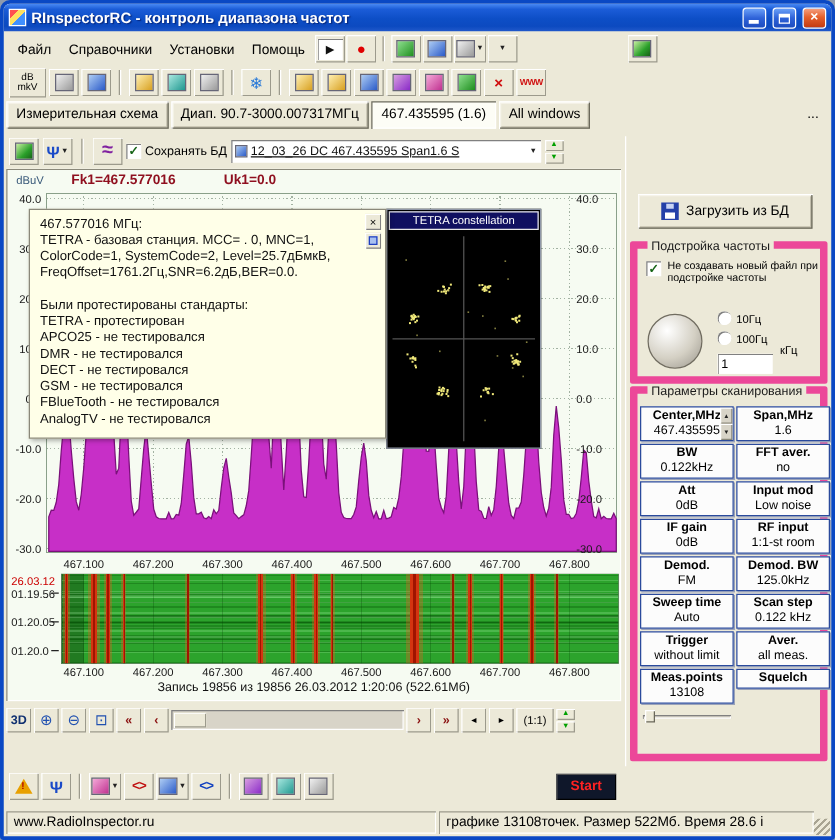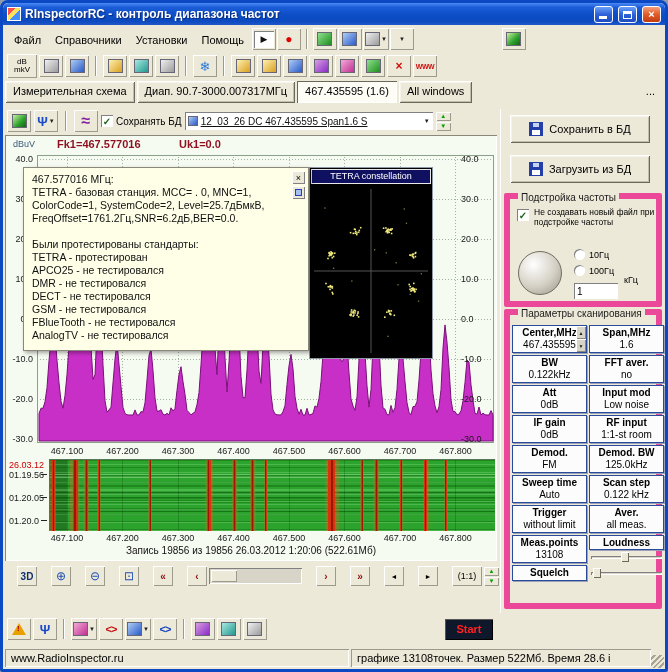--- a/index.html
+++ b/index.html
@@ -64,21 +64,21 @@
 #popup{position:absolute;left:20px;top:164px;width:286px;height:184px;background:#FFFFE8;border:1px solid #8A887A;box-shadow:2px 2px 4px rgba(0,0,0,.35);z-index:10;}
 #popup-text{position:absolute;left:8px;top:5px;right:20px;bottom:4px;font-size:10.5px;line-height:13px;color:#101010;}
 #popup-close{position:absolute;right:3px;top:3px;width:13px;height:13px;display:flex;align-items:center;justify-content:center;font-size:9px;box-shadow:inset 1px 1px #fff,inset -1px -1px #808080;background:#ECE9D8;}
 #popup-pin{position:absolute;right:3px;top:18px;width:13px;height:13px;box-shadow:inset 1px 1px #fff,inset -1px -1px #808080;background:#ECE9D8;display:flex;align-items:center;justify-content:center;}
 #popup-pin i{width:7px;height:7px;border:1px solid #2040C0;background:#A8C0F0;display:block;}
 
 #const{position:absolute;left:306px;top:164px;width:124px;height:192px;background:#000;border:1px solid #9098A8;z-index:9;}
 #const-title{height:15px;margin:1px;border:1px solid #E8E8E8;background:#101060;color:#fff;font-size:9px;text-align:center;line-height:13px;overflow:hidden;}
 
 #navbar{position:absolute;left:2px;top:562px;width:494px;height:22px;display:flex;align-items:center;gap:2px;}
-.nbtn{min-width:20px;height:20px;display:inline-flex;align-items:center;justify-content:center;font-size:10px;box-shadow:inset 1px 1px #fff,inset -1px -1px #9C9A8C;background:#ECE9D8;padding:0 2px;margin-left:12px;}
+.nbtn{min-width:20px;height:20px;display:inline-flex;align-items:center;justify-content:center;font-size:10px;box-shadow:inset 1px 1px #fff,inset -1px -1px #9C9A8C;background:#ECE9D8;padding:0 2px;}
 .nbtn.mag{color:#2050B0;font-size:12px;}
 .nbtn.arr{color:#8A1010;font-weight:bold;}
 #hscroll{width:186px;height:16px;background:#D8D4C8;box-shadow:inset 1px 1px #808080,inset -1px -1px #fff;position:relative;}
 #hthumb{position:absolute;left:2px;top:2px;width:26px;height:12px;background:#ECE9D8;box-shadow:inset 1px 1px #fff,inset -1px -1px #9C9A8C;}
 
 #rightpanel{position:absolute;left:497px;top:106px;width:165px;height:504px;border-left:1px solid #fff;}
 .bigbtn{position:absolute;left:9px;width:140px;height:28px;display:flex;align-items:center;justify-content:center;gap:6px;font-size:11px;box-shadow:inset 1px 1px #fff,inset -1px -1px #6A685A,inset 2px 2px #F6F4EA,inset -2px -2px #C2BEAC;background:#ECE9D8;}
 .floppy{width:14px;height:14px;background:#2440A8;position:relative;flex:0 0 auto;}
 .floppy:before{content:"";position:absolute;left:4px;top:1px;width:6px;height:4px;background:#C8D4F4;}
 .floppy:after{content:"";position:absolute;left:3px;bottom:1px;width:8px;height:5px;background:#fff;}
@@ -595,24 +595,20 @@
     <span class="nbtn" style="font-size:7px">◄</span>
     <span class="nbtn" style="font-size:7px">►</span>
     <span class="nbtn" style="font-size:9px;min-width:30px">(1:1)</span>
     <span class="arrstack">
       <span class="garr">▲</span>
       <span class="garr">▼</span>
     </span>
   </div>
 
   <div id="rightpanel">
-    <div class="bigbtn" style="top:6px">
-      <span class="floppy"></span>
-      <span>Сохранить в БД</span>
-    </div>
     <div class="bigbtn" style="top:46px">
       <span class="floppy"></span>
       <span>Загрузить из БД</span>
     </div>
 
     <div class="group" id="tuning">
       <span class="group-label">Подстройка частоты</span>
       <span class="cb" style="position:absolute;left:7px;top:10px">✓</span>
       <div class="cbl">Не создавать новый файл при подстройке частоты</div>
       <div id="knob"></div>
@@ -688,29 +684,20 @@
             <div class="sb-value">without limit</div>
           </div>
           <div class="scanbtn">
             <div class="sb-label">Aver.</div>
             <div class="sb-value">all meas.</div>
           </div>
           <div class="scanbtn">
             <div class="sb-label">Meas.points</div>
             <div class="sb-value">13108</div>
           </div>
-          <div class="loud-cell">
-            <div class="scanbtn">
-              <div class="sb-label">Loudness</div>
-            </div>
-            <div class="slider">
-              <div class="track"></div>
-              <div class="thumb" style="left: 32px;"></div>
-            </div>
-          </div>
           <div class="scanbtn" style="height: 16px;">
             <div class="sb-label">Squelch</div>
           </div>
           <div class="slider" style="margin-top: 3px;">
             <div class="track"></div>
             <div class="thumb" style="left: 4px;"></div>
           </div>
         </div>
     </div>
   </div>

